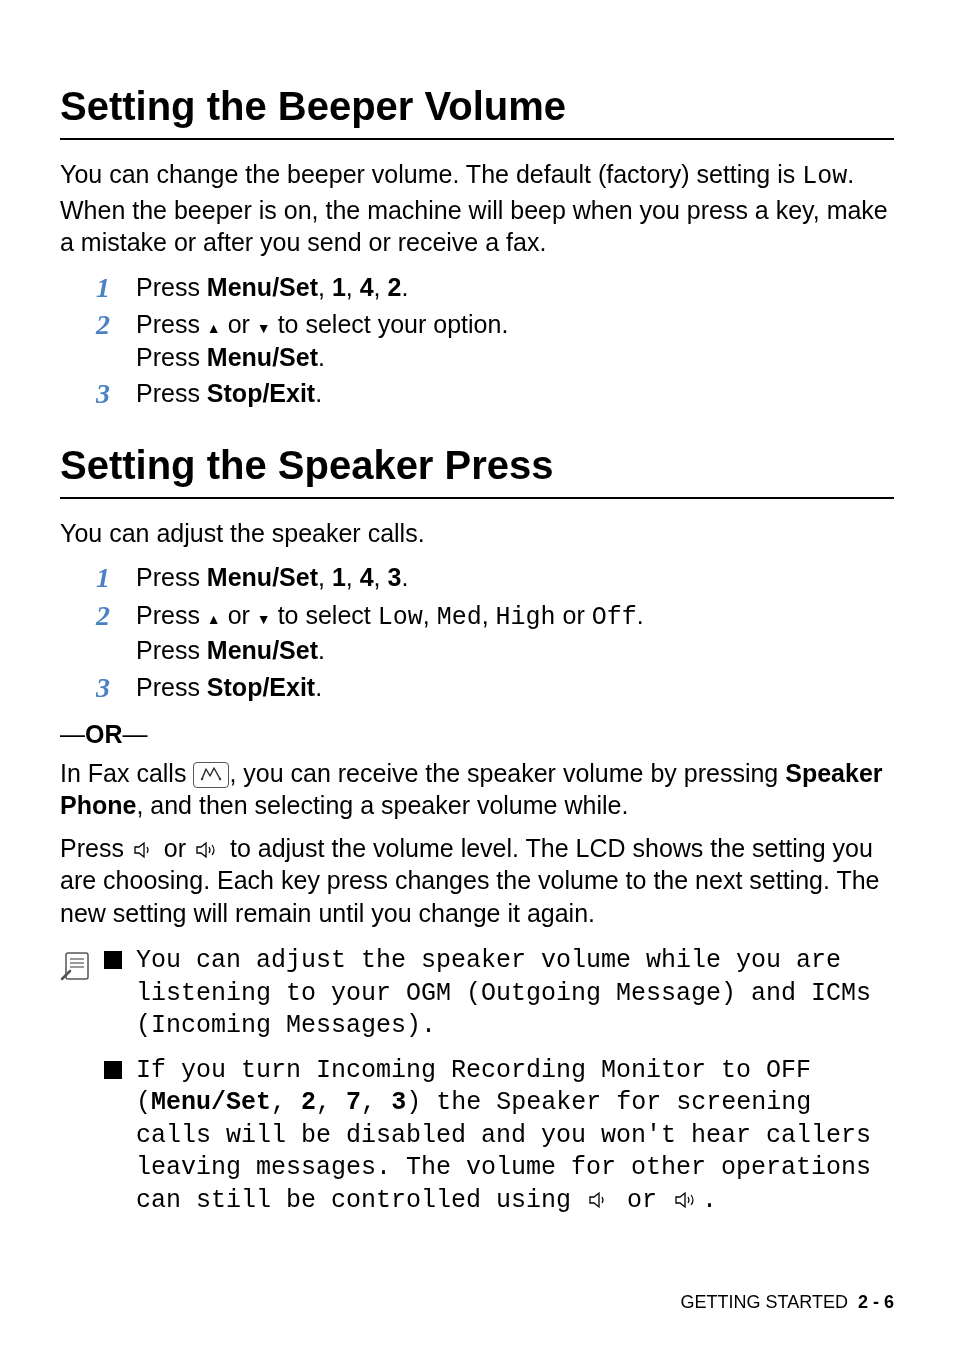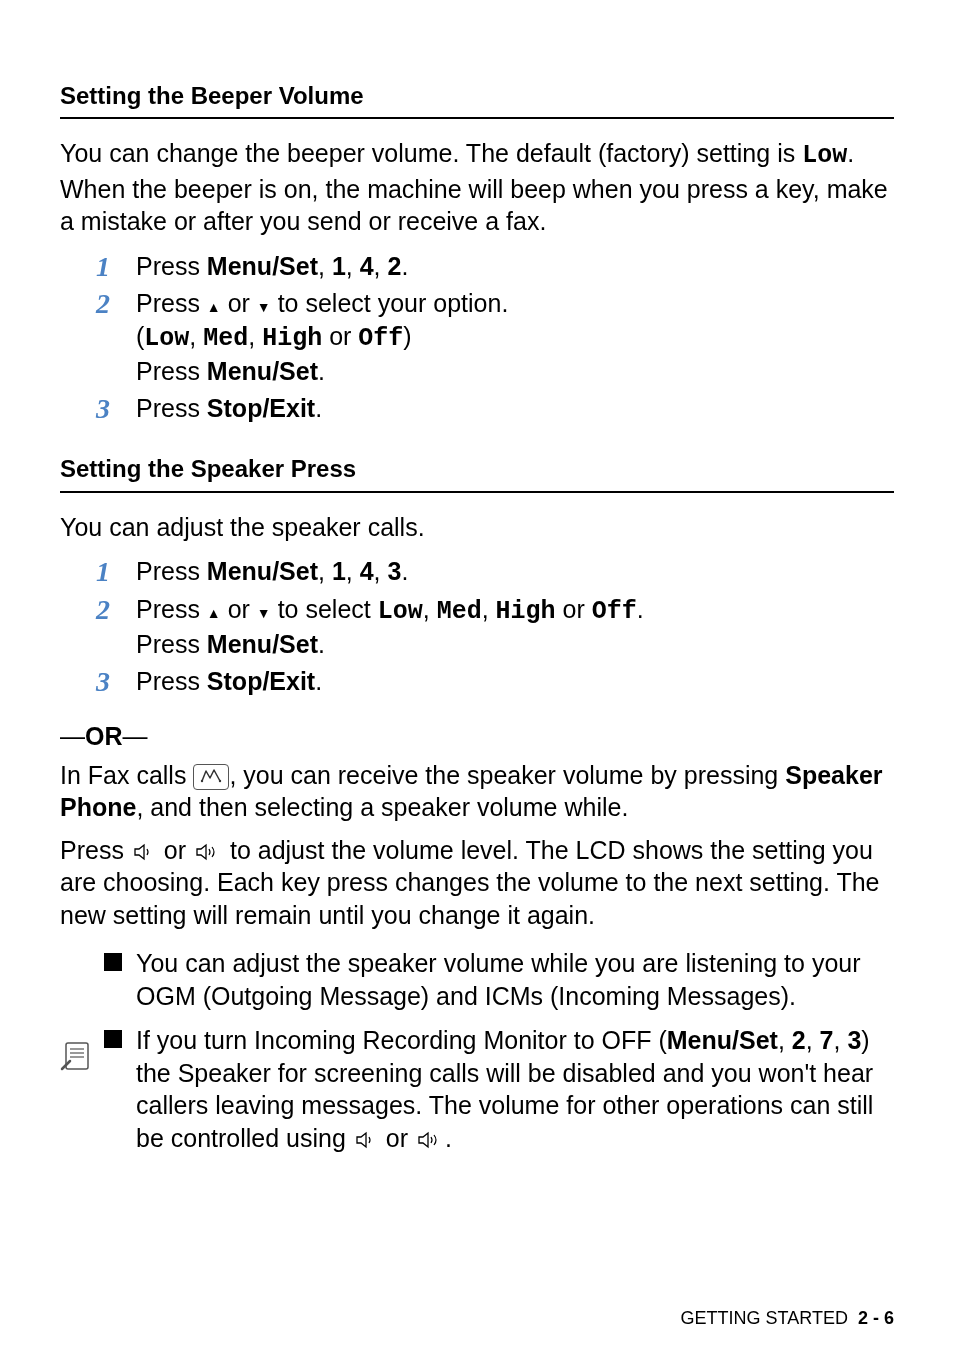--- a/index.html
+++ b/index.html
@@ -7,82 +7,83 @@
     font-family: Arial, Helvetica, sans-serif;
     width: 954px;
     height: 1352px;
     padding: 80px 60px 40px 60px;
     color: #000;
     font-size: 25px;
     line-height: 1.3;
     position: relative;
   }
   h2.section {
-    font-size: 24px;
+    font-size: 40px;
     font-weight: bold;
     border-bottom: 2px solid #000;
     padding-bottom: 6px;
     margin-bottom: 18px;
   }
   .intro { margin-bottom: 12px; }
-  .mono { font-family: "Courier New", Courier, monospace; font-weight: bold; }
+  .mono { font-family: "Courier New", Courier, monospace; }
   .bold { font-weight: bold; }
   .steps { margin-left: 36px; margin-bottom: 28px; }
   .step { display: flex; align-items: flex-start; margin-bottom: 4px; }
   .stepnum {
     font-family: Georgia, 'Times New Roman', serif;
     font-style: italic;
     font-weight: bold;
     font-size: 28px;
     color: #4b82c4;
     width: 40px;
     flex-shrink: 0;
     line-height: 1.2;
   }
   .steptext { flex: 1; }
-  .or { margin-left: 0; margin-top: 22px; margin-bottom: 6px; }
+  .or { margin-left: 0; margin-top: 14px; margin-bottom: 6px; }
   .icon-box {
     display: inline-block;
     border: 1px solid #555;
     border-radius: 4px;
     padding: 1px 6px;
     vertical-align: middle;
     font-size: 20px;
     line-height: 1.1;
   }
   .speaker-icon {
     display: inline-block;
     vertical-align: middle;
   }
   .speaker-icon svg { display: block; }
   .note-block {
     display: flex;
-    align-items: center;
+    align-items: flex-start;
     margin-top: 16px;
+    font-family: Liberation Mono, monospace;
   }
   .note-icon {
     width: 44px;
     flex-shrink: 0;
     font-size: 28px;
     line-height: 1;
     padding-top: 4px;
   }
   .note-list { flex: 1; list-style: none; }
   .note-list li { display: flex; align-items: flex-start; margin-bottom: 12px; }
   .bullet {
     width: 18px; height: 18px;
     background: #000;
     flex-shrink: 0;
     margin-right: 14px;
     margin-top: 6px;
   }
   .bullet-text { flex: 1; }
   .footer {
     position: absolute;
-    bottom: 22px;
+    bottom: 38px;
     right: 60px;
     font-size: 18px;
   }
   .footer .pg { font-weight: bold; }
   .tri-up::before { content: "\25B2"; font-size: 14px; }
   .tri-down::before { content: "\25BC"; font-size: 14px; }
   .para { margin-bottom: 10px; }
 </style>
 </head>
 <body>
@@ -97,23 +98,20 @@
   <div class="step">
     <div class="stepnum">1</div>
     <div class="steptext">
       <span>Press </span><span class="bold">Menu/Set</span><span>, </span><span class="bold">1</span><span>, </span><span class="bold">4</span><span>, </span><span class="bold">2</span><span>.</span>
     </div>
   </div>
   <div class="step">
     <div class="stepnum">2</div>
     <div class="steptext">
       <span>Press </span><span class="tri-up"></span><span> or </span><span class="tri-down"></span><span> to select your option.</span>
-      <div>
-        <span>(</span><span class="mono">Low</span><span>, </span><span class="mono">Med</span><span>, </span><span class="mono">High</span><span> or </span><span class="mono">Off</span><span>)</span>
-      </div>
       <div>
         <span>Press </span><span class="bold">Menu/Set</span><span>.</span>
       </div>
     </div>
   </div>
   <div class="step">
     <div class="stepnum">3</div>
     <div class="steptext">
       <span>Press </span><span class="bold">Stop/Exit</span><span>.</span>
     </div>

